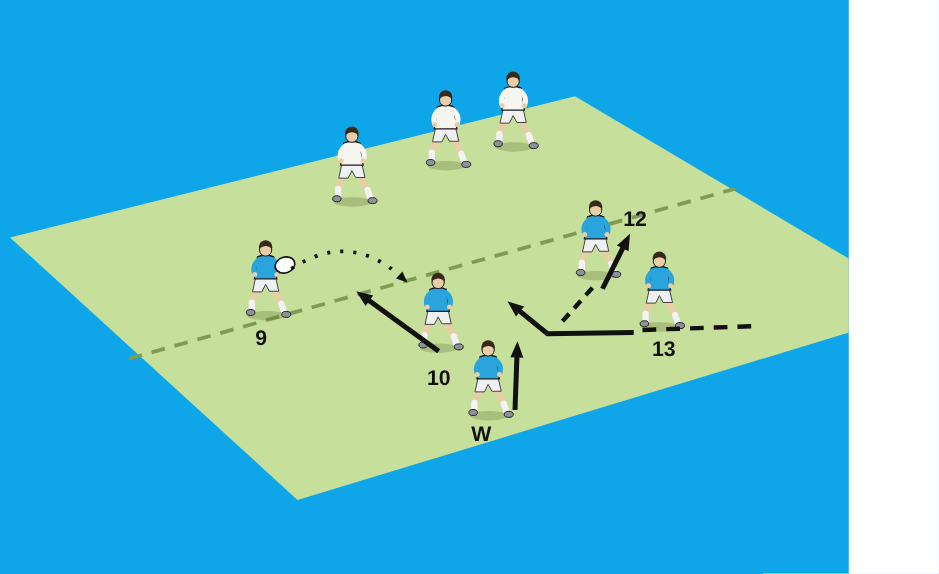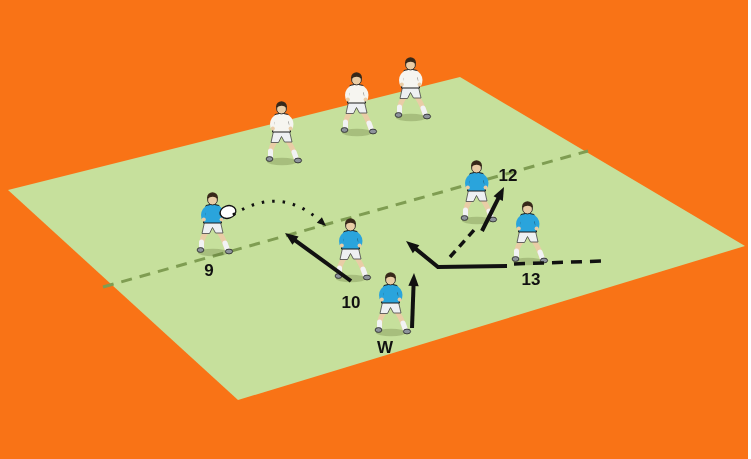--- a/index.html
+++ b/index.html
@@ -1,17 +1,17 @@
 <!DOCTYPE html>
 <html><head>
 <meta charset="utf-8">
 <style>
   html,body{margin:0;padding:0;background:#ffffff;}
   body{width:751px;height:459px;font-family:"Liberation Sans",sans-serif;}
-  #stage{position:relative;width:748px;height:459px;overflow:hidden;background:#f97316;}
+  #stage{position:relative;width:679px;height:459px;overflow:hidden;background:#0ea5e9;}
   #scene{display:block;}
   .player-label{font-family:"Liberation Sans",sans-serif;font-weight:bold;font-size:17px;fill:#111111;}
 </style>
 </head>
 <body>
 
 <div id="stage">
   <svg id="scene" width="751" height="459" viewBox="0 0 751 459" xmlns="http://www.w3.org/2000/svg">
       <polygon points="8,190 460,77 745,246 238,400" fill="#c6e09c"></polygon>
       <line x1="103" y1="287" x2="588" y2="151" stroke="#7f9d52" stroke-width="3" stroke-dasharray="11 8"></line>

